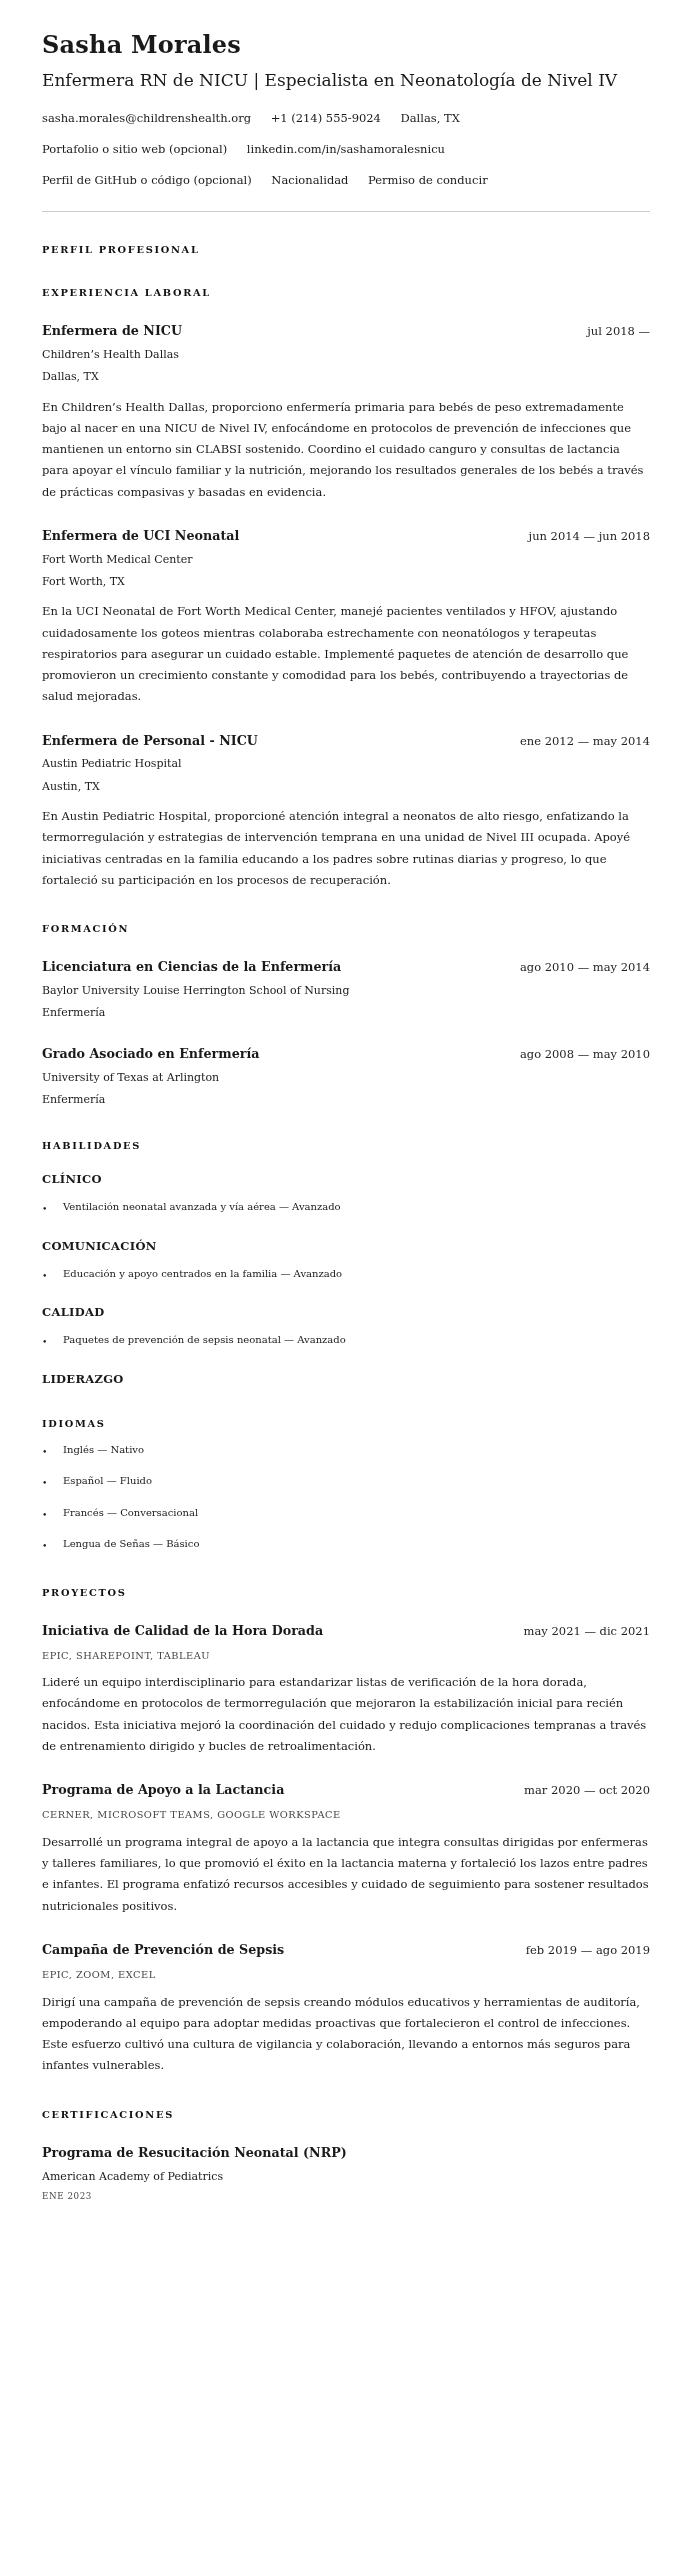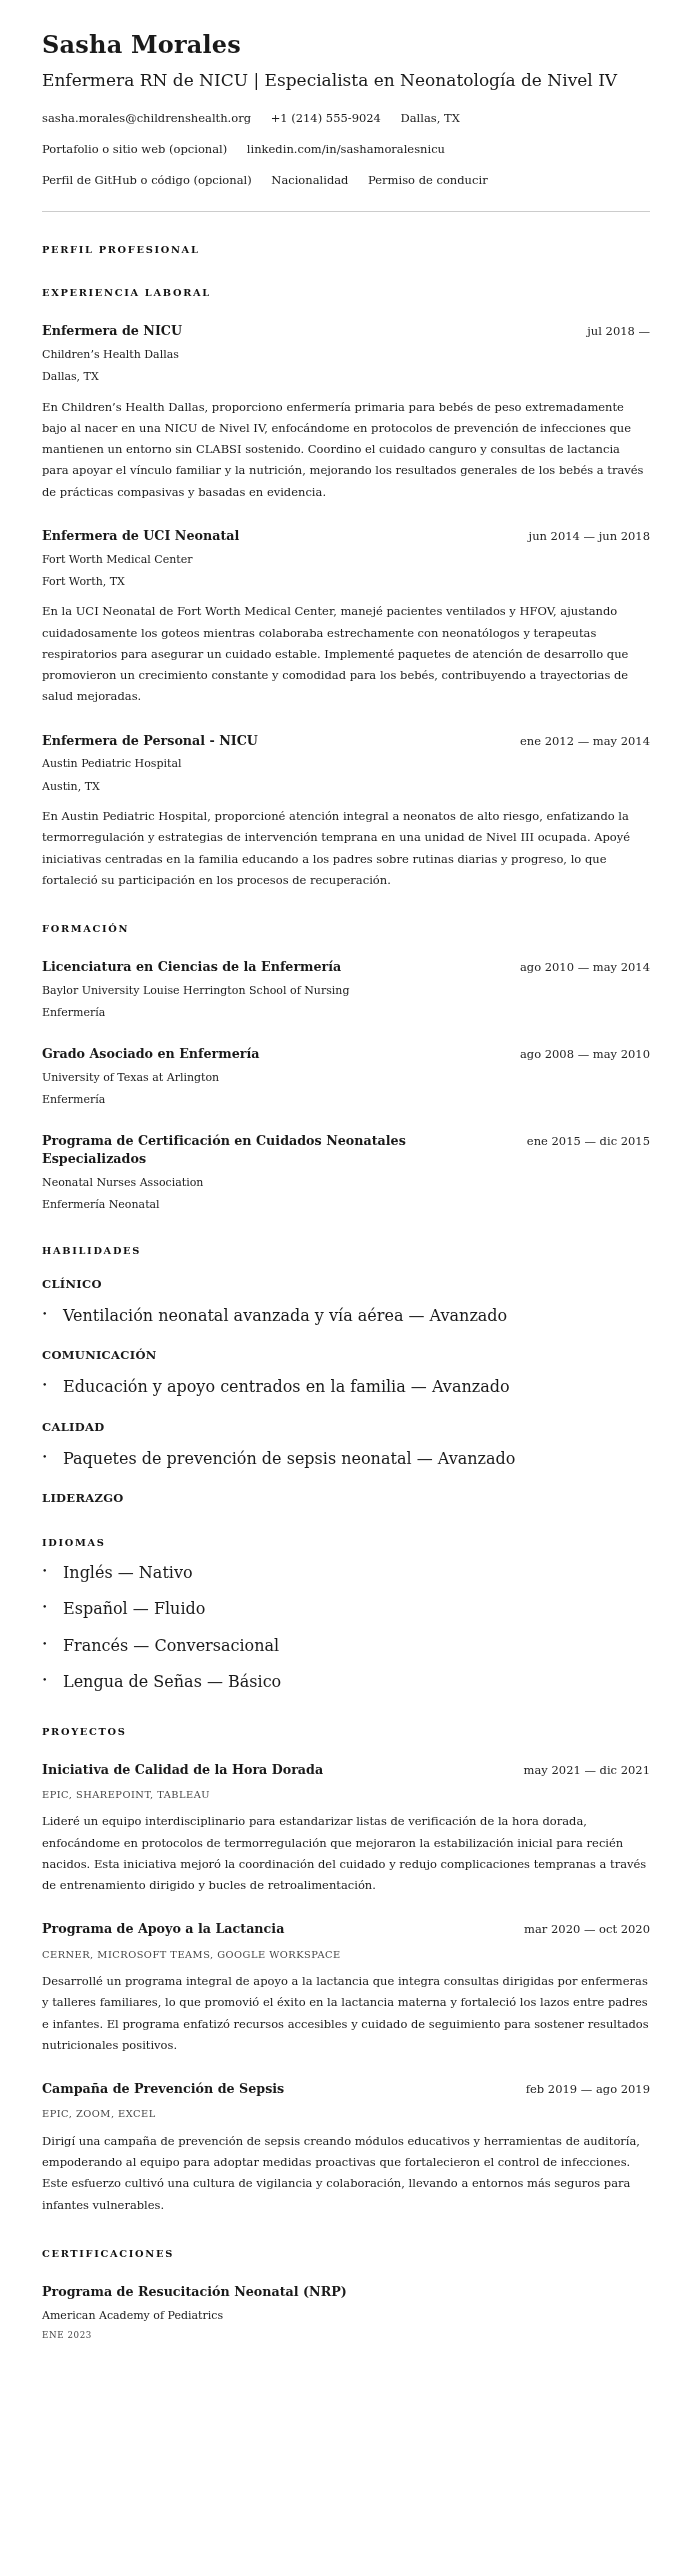--- a/index.html
+++ b/index.html
@@ -113,21 +113,21 @@
   .skill-category {
     font-size: 11.5px;
     font-weight: 700;
     letter-spacing: 0.3px;
   }
 
   
   .bullet-item {
     display: flex;
     margin-top: 14px;
-    font-size: 16px;
+    font-size: 10px;
     line-height: 1.4;
   }
   .bullet-item::before {
     content: "\2022";
     flex: 0 0 21px;
     width: 21px;
     font-size: 9.2px;
     line-height: 1.9;
     color: #1a1a1a;
   }
@@ -214,28 +214,20 @@
 
     <div class="entry">
       <div class="entry-row">
         <div class="entry-title">Grado Asociado en Enfermería</div>
         <div class="entry-dates">ago 2008 — may 2010</div>
       </div>
       <div class="entry-sub">University of Texas at Arlington</div>
       <div class="entry-sub">Enfermería</div>
     </div>
 
-    <div class="entry">
-      <div class="entry-row">
-        <div class="entry-title">Programa de Certificación en Cuidados Neonatales Especializados</div>
-        <div class="entry-dates">ene 2015 — dic 2015</div>
-      </div>
-      <div class="entry-sub">Neonatal Nurses Association</div>
-      <div class="entry-sub">Enfermería Neonatal</div>
-    </div>
   </section>
 
   <section class="section">
     <div class="section-heading">HABILIDADES</div>
 
     <div class="skill-group">
       <div class="skill-category">CLÍNICO</div>
       <div class="bullet-list">
         <div class="bullet-item">Ventilación neonatal avanzada y vía aérea — Avanzado</div>
       </div>

